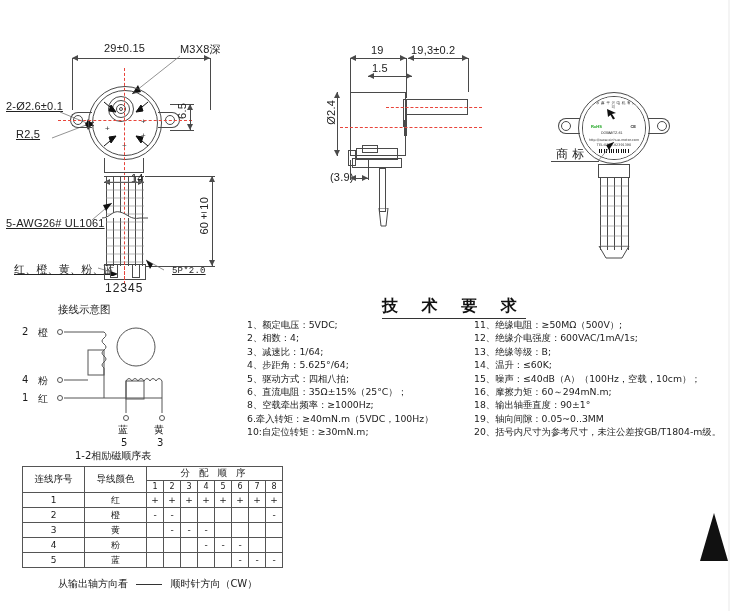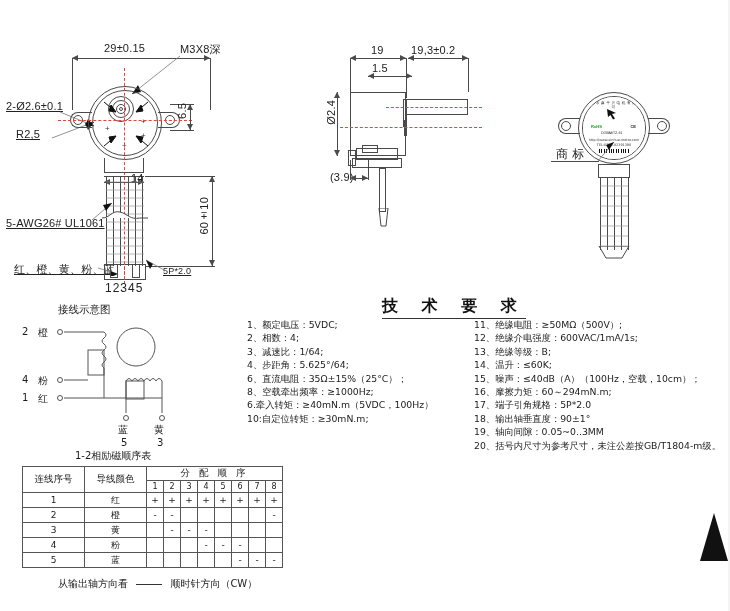--- a/index.html
+++ b/index.html
@@ -222,21 +222,21 @@
     <svg class="abs" style="left:98px; top:258px;" width="26" height="18">
       <line x1="0" y1="10" x2="20" y2="16" stroke="#777" stroke-width="0.8"></line>
       <polygon points="20,16 12,13 13,19" fill="#111"></polygon>
     </svg>
 
     <div class="box abs" style="left:104px; top:264px; width:42px; height:16px;"></div>
     <div class="box abs" style="left:110px; top:264px; width:8px; height:14px;"></div>
     <div class="box abs" style="left:132px; top:264px; width:8px; height:14px;"></div>
     <div class="dash-red-v abs" style="left:124px; top:262px; height:18px;"></div>
 
-    <div class="dim dim-u tiny abs" style="left:163px; top:266px;">5P*2.0</div>
+    <div class="dim dim-u tiny abs" style="left:172px; top:266px;font-family:Liberation Mono, monospace;">5P*2.0</div>
     <svg class="abs" style="left:144px; top:258px;" width="24" height="16">
       <line x1="20" y1="12" x2="2" y2="2" stroke="#777" stroke-width="0.8"></line>
       <polygon points="2,2 9,6 6,11" fill="#111"></polygon>
     </svg>
 
     <div class="dim abs" style="left:105px; top:281px; letter-spacing:1px; font-size:12px;">12345</div>
   </div>
 
   <div>
 
@@ -344,34 +344,34 @@
     </div>
   </div>
 
   <div id="tech-title">技 术 要 求</div>
 
   <div id="req-left" class="req-col">
     <div>1、额定电压：5VDC;</div>
     <div>2、相数：4;</div>
     <div>3、减速比：1/64;</div>
     <div>4、步距角：5.625°/64;</div>
+    <div>5、驱动方式：四相八拍;</div>
     <div>6、直流电阻：35Ω±15%（25°C）；</div>
     <div>8、空载牵出频率：≥1000Hz;</div>
     <div>6.牵入转矩：≥40mN.m（5VDC，100Hz）</div>
     <div>10:自定位转矩：≥30mN.m;</div>
   </div>
 
   <div id="req-right" class="req-col">
     <div>11、绝缘电阻：≥50MΩ（500V）;</div>
     <div>12、绝缘介电强度：600VAC/1mA/1s;</div>
     <div>13、绝缘等级：B;</div>
     <div>14、温升：≤60K;</div>
     <div>15、噪声：≤40dB（A）（100Hz，空载，10cm）；</div>
     <div>16、摩擦力矩：60～294mN.m;</div>
-    <div>17、端子引角规格：5P*2.0</div>
     <div>18、输出轴垂直度：90±1°</div>
     <div>19、轴向间隙：0.05~0..3MM</div>
     <div>20、括号内尺寸为参考尺寸，未注公差按GB/T1804-m级。</div>
   </div>
 
   <div>
     <div id="wiring-title">接线示意图</div>
 
     <div class="wire-lbl" style="left:22px; top:326px;">2</div>
     <div class="wire-lbl cn" style="left:38px; top:326px;">橙</div>

